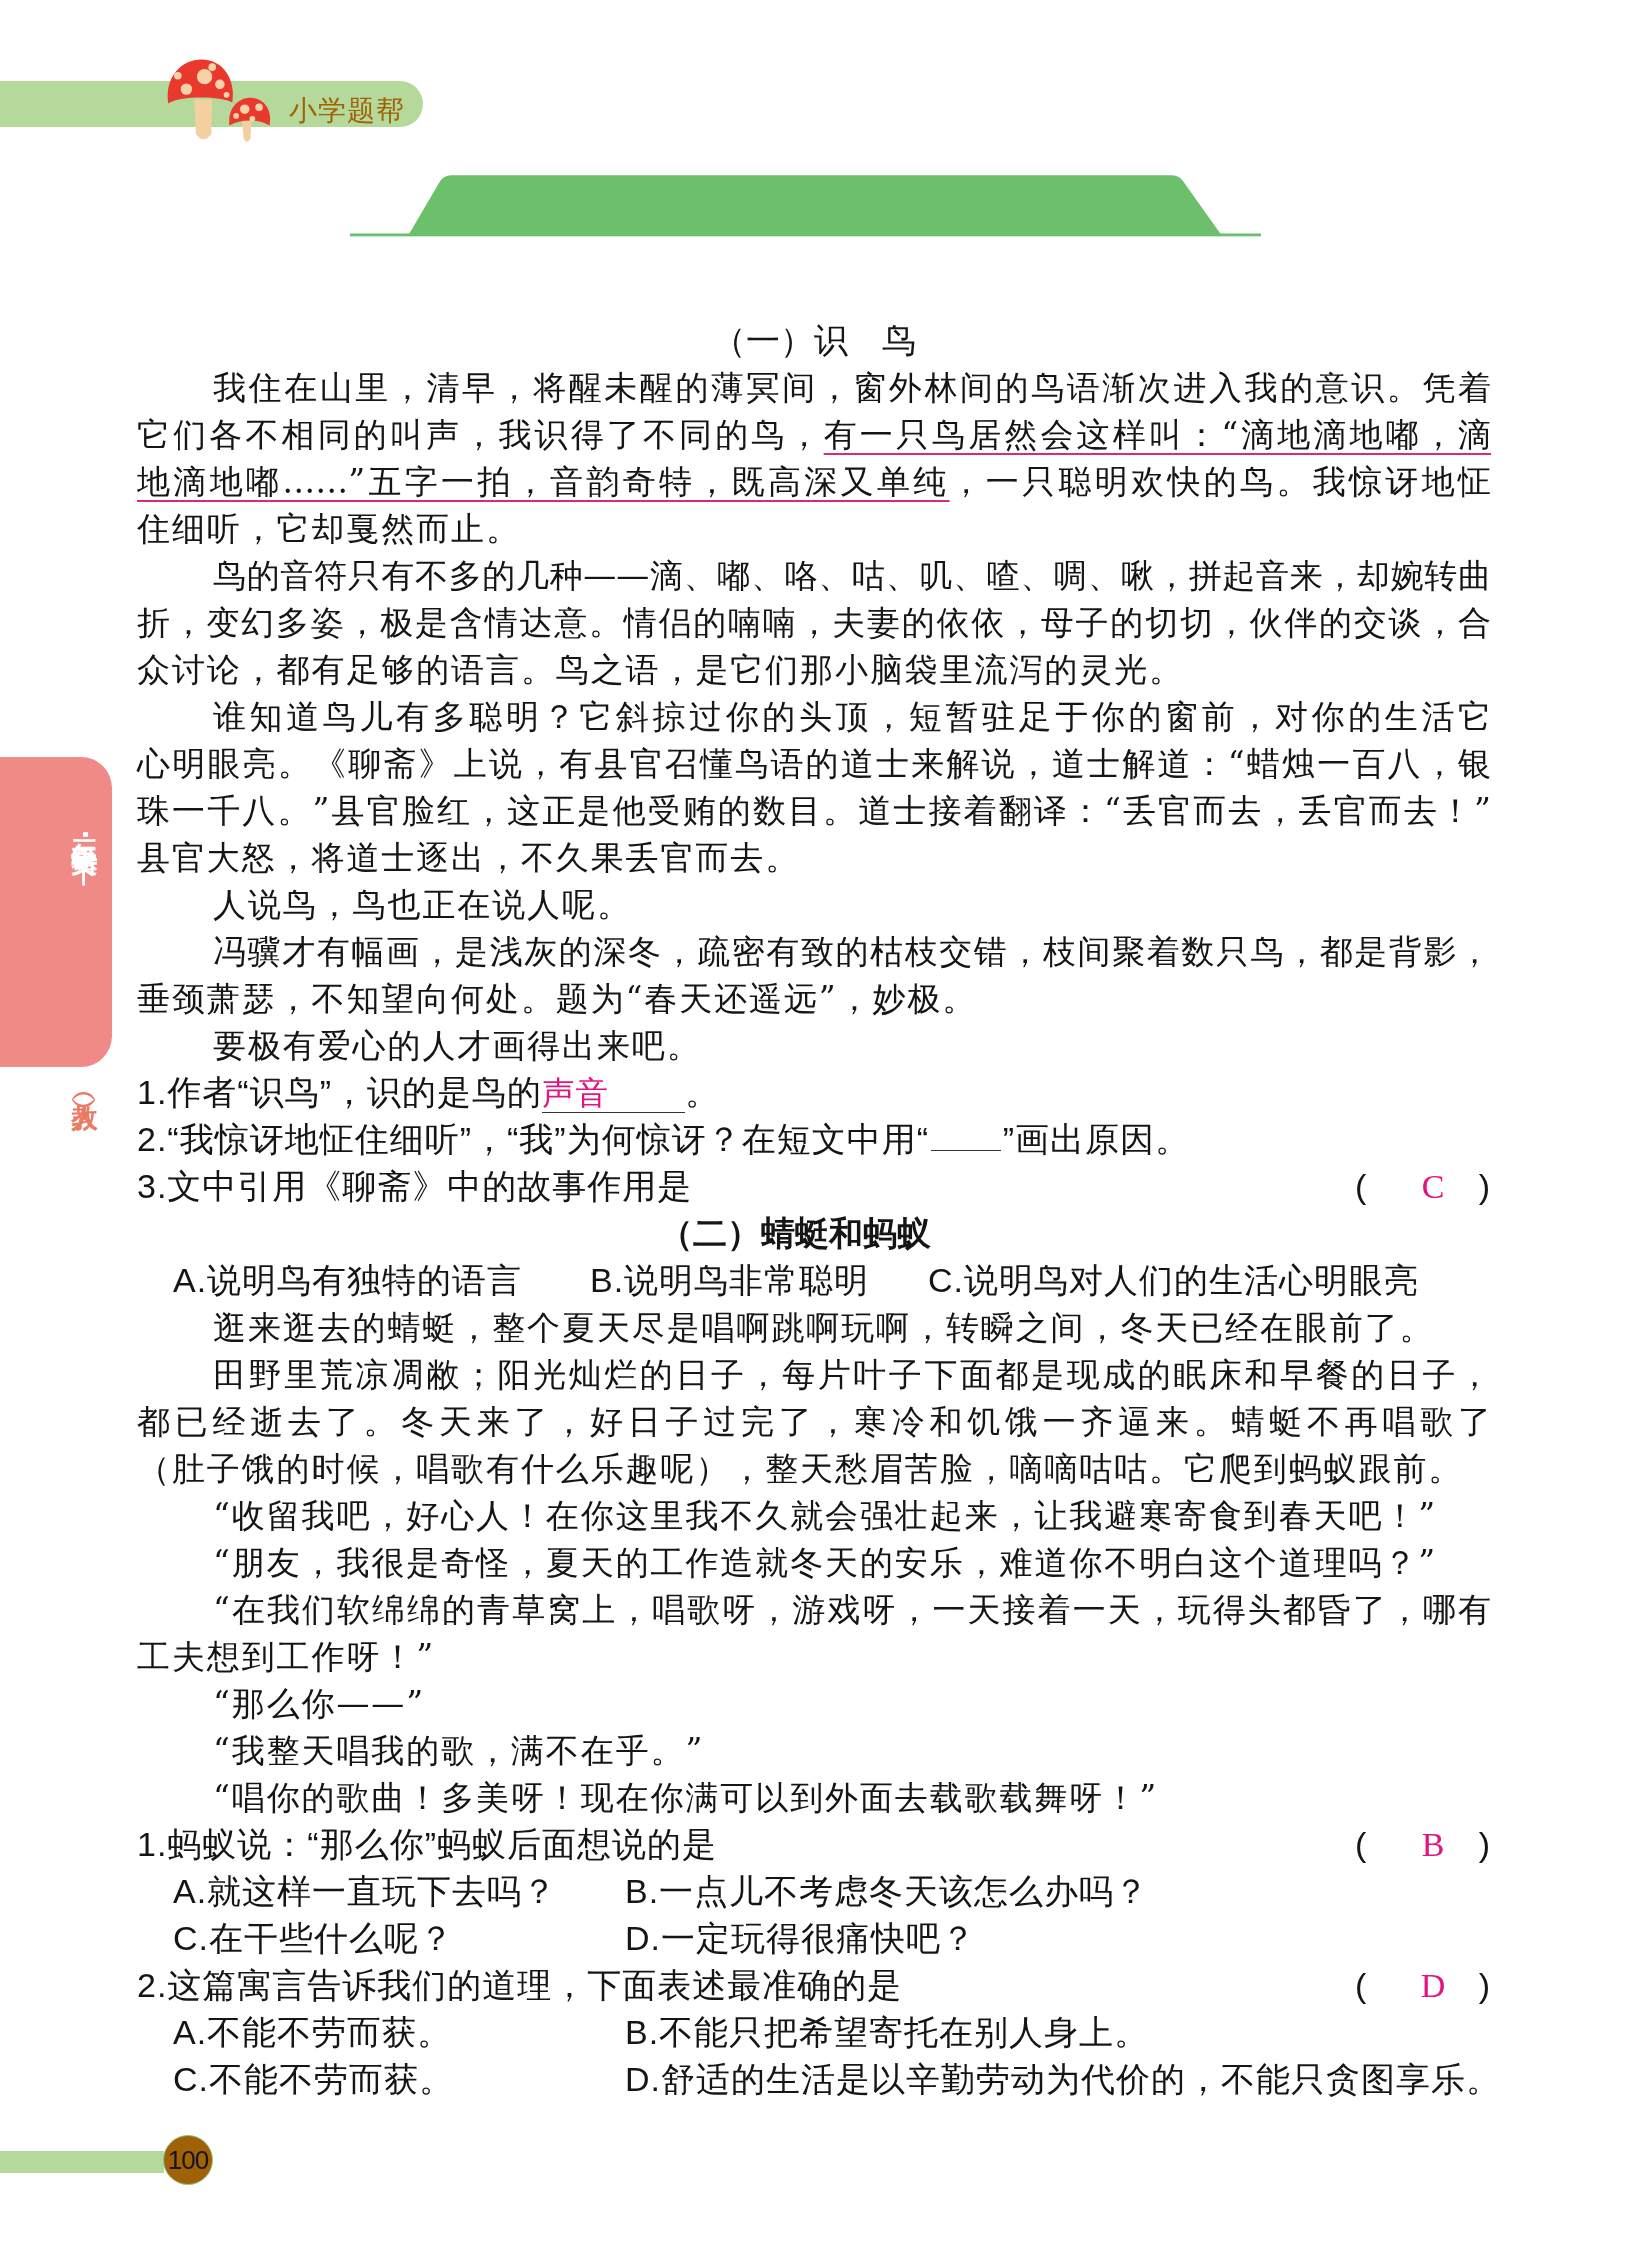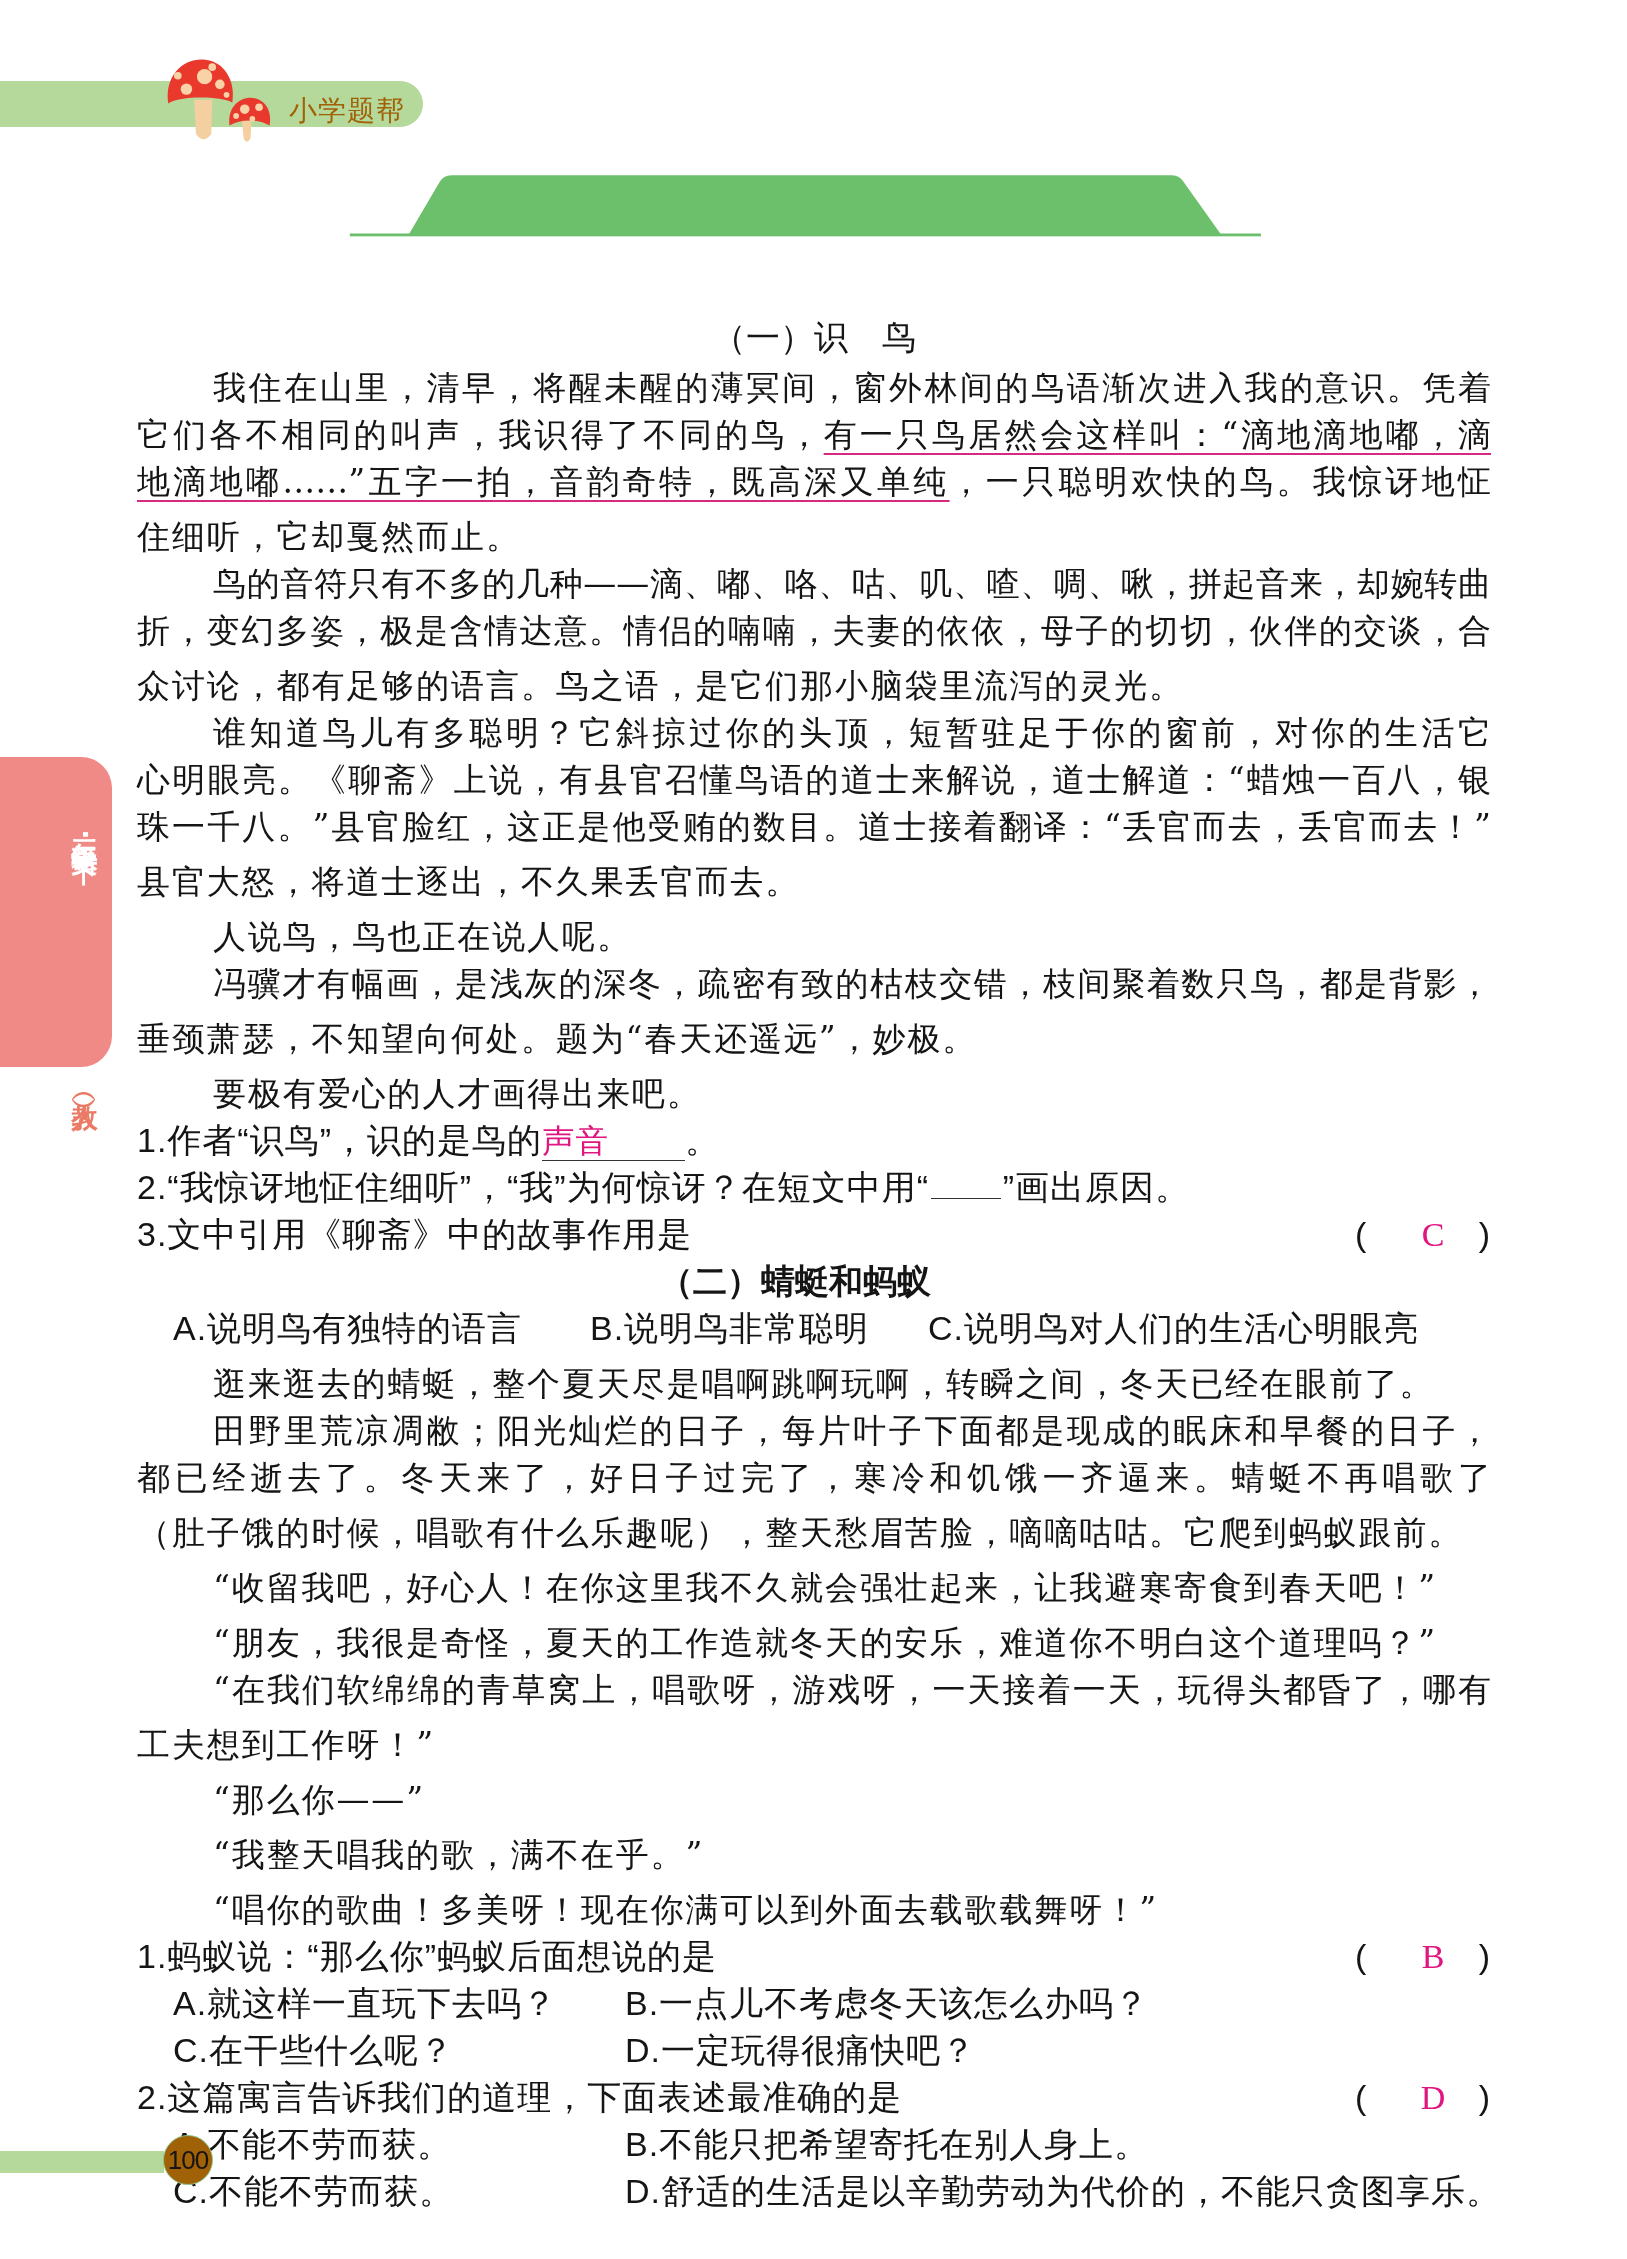--- a/index.html
+++ b/index.html
@@ -21,24 +21,24 @@
   .side-tab{left:0;top:757px;width:112px;height:310px;background:var(--tab_pink);border-radius:0 31px 31px 0;}
   .side-grade{left:69px;top:820px;width:34px;writing-mode:vertical-rl;color:#fff;font-weight:bold;
          font-size:26px;letter-spacing:1.9px;font-family:"DejaVu Sans",sans-serif;}
   .side-edition{left:69px;top:1084px;width:34px;writing-mode:vertical-rl;color:var(--edition_orange);
          font-weight:bold;font-size:26px;font-family:"DejaVu Sans",sans-serif;}
   
   .content{left:137px;top:317px;width:1354px;}
   .ln{position:relative;height:47px;line-height:47px;font-size:33px;white-space:normal;}
   .ind{padding-left:76px;}
   .j{text-align:justify;text-align-last:justify;}
-  .l{text-align:left;letter-spacing:1.9px;margin-top:8px;}
+  .l{text-align:left;letter-spacing:1.9px;}
   .u{text-decoration:underline;text-decoration-color:var(--underline_magenta);
      text-decoration-thickness:1.9px;text-underline-offset:6.7px;}
-  .h1{text-align:center;font-family:Liberation Mono, monospace;font-size:34px;}
+  .h1{text-align:center;font-family:Liberation Serif, serif;font-size:34px;}
   .h2{font-family:"DejaVu Sans",sans-serif;font-size:34px;font-weight:bold;}
   .h2 span{position:absolute;left:522px;top:0;}
   .q{font-family:"Liberation Sans","DejaVu Sans",sans-serif;font-size:34px;letter-spacing:1px;}
   .qnum{font-family:"Liberation Sans",sans-serif;}
   .blank-fill{display:inline-block;width:143px;border-bottom:1.9px solid #333;text-align:left;
      line-height:38px;color:var(--answer_magenta);font-family:"DejaVu Serif",serif;font-size:32.5px;}
   .blank-empty{display:inline-block;width:70px;height:27px;border-bottom:1.9px solid #333;margin:0 1.9px;}
   .ans{position:absolute;left:1218px;top:0;width:136px;display:flex;justify-content:space-between;}
   .ans-letter{color:var(--answer_magenta);font-family:"Liberation Serif",serif;font-size:34px;margin-left:21px;}
   .opt{position:absolute;top:0;white-space:nowrap;}

